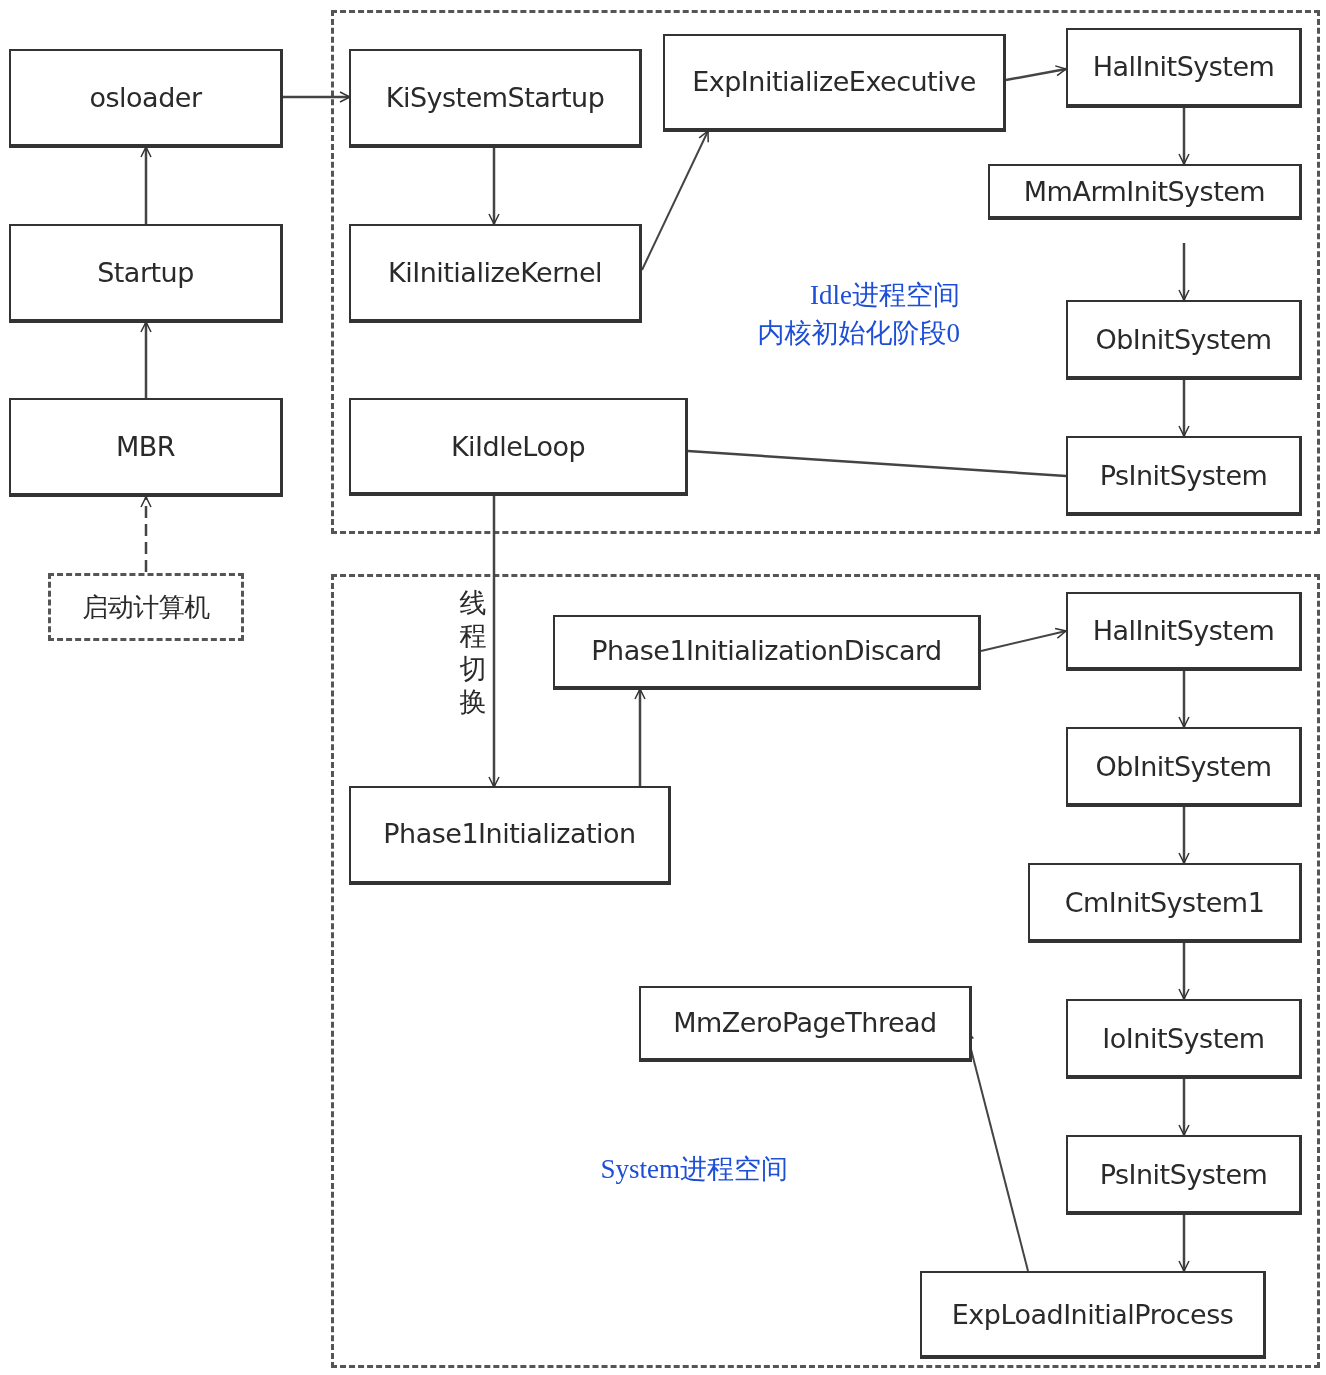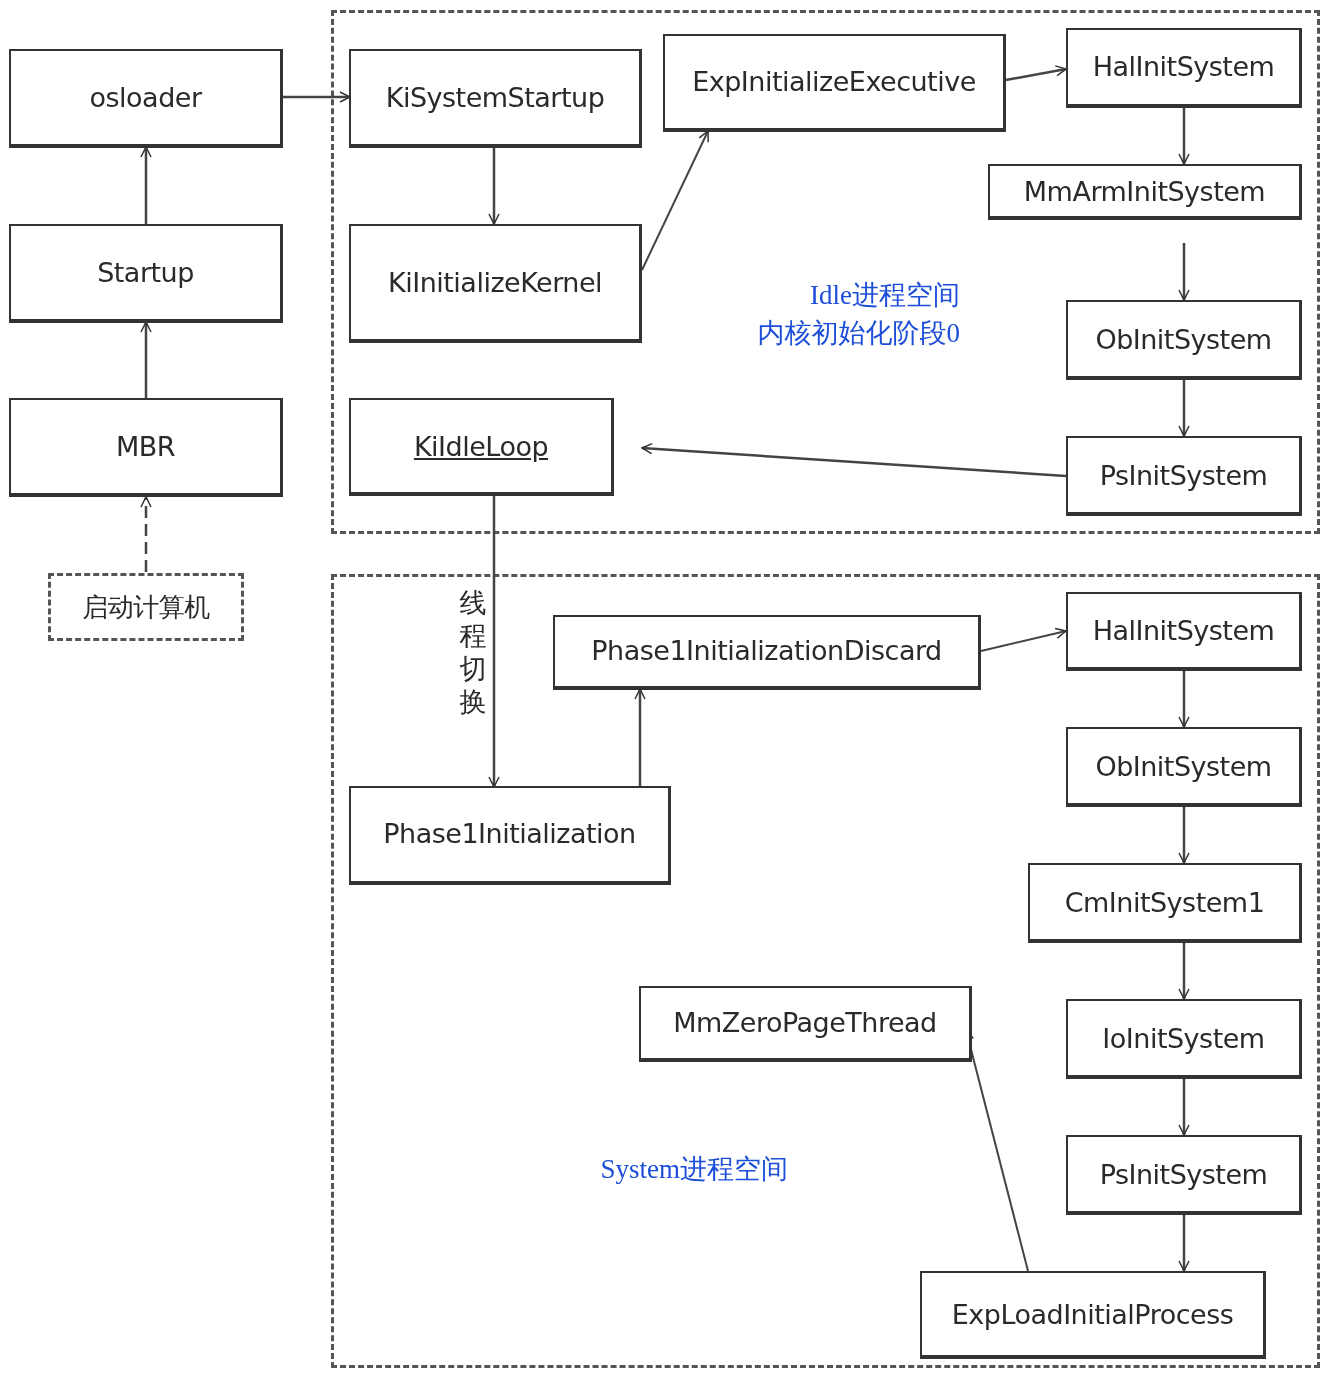--- a/index.html
+++ b/index.html
@@ -62,39 +62,39 @@
 <div class="node" style="left:9px; top:224px; width:274px; height:99px;">
     <span>Startup</span>
   </div>
 <div class="node" style="left:9px; top:49px; width:274px; height:99px;">
     <span>osloader</span>
   </div>
 
 <div class="node" style="left:349px; top:49px; width:293px; height:99px;">
     <span>KiSystemStartup</span>
   </div>
-<div class="node" style="left:349px; top:224px; width:293px; height:119px;">
+<div class="node" style="left:349px; top:224px; width:293px; height:99px;">
     <span>KiInitializeKernel</span>
   </div>
 <div class="node top-pad" style="left:663px; top:34px; width:343px; height:98px;">
     <span>ExpInitializeExecutive</span>
   </div>
 <div class="node top-pad" style="left:1066px; top:28px; width:236px; height:80px;">
     <span>HalInitSystem</span>
   </div>
 <div class="node" style="left:988px; top:164px; width:314px; height:56px;">
     <span>MmArmInitSystem</span>
   </div>
 <div class="node" style="left:1066px; top:300px; width:236px; height:80px;">
     <span>ObInitSystem</span>
   </div>
 <div class="node" style="left:1066px; top:436px; width:236px; height:80px;">
     <span>PsInitSystem</span>
   </div>
-<div class="node" style="left:349px; top:398px; width:265px; height:98px;text-decoration:underline;">
+<div class="node" style="left:349px; top:398px; width:339px; height:98px;">
     <span>KiIdleLoop</span>
   </div>
 
 <div class="caption" style="left:700px; top:276px; width:260px;">
   <div>Idle进程空间</div>
   <div>内核初始化阶段0</div>
 </div>
 
 <div class="vcaption" style="left:458px; top:586px;">线程切换</div>
 

